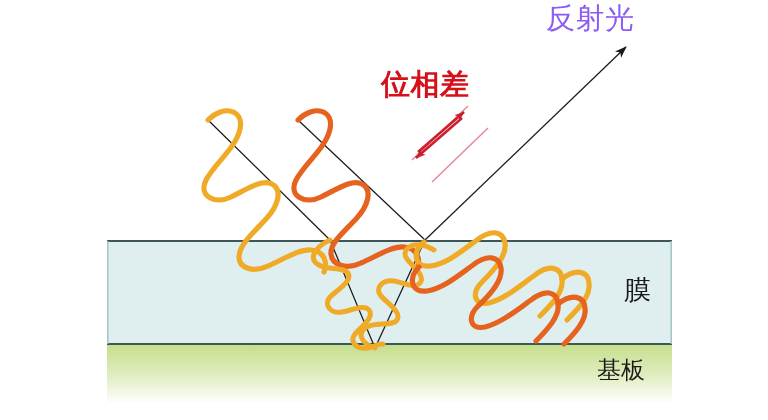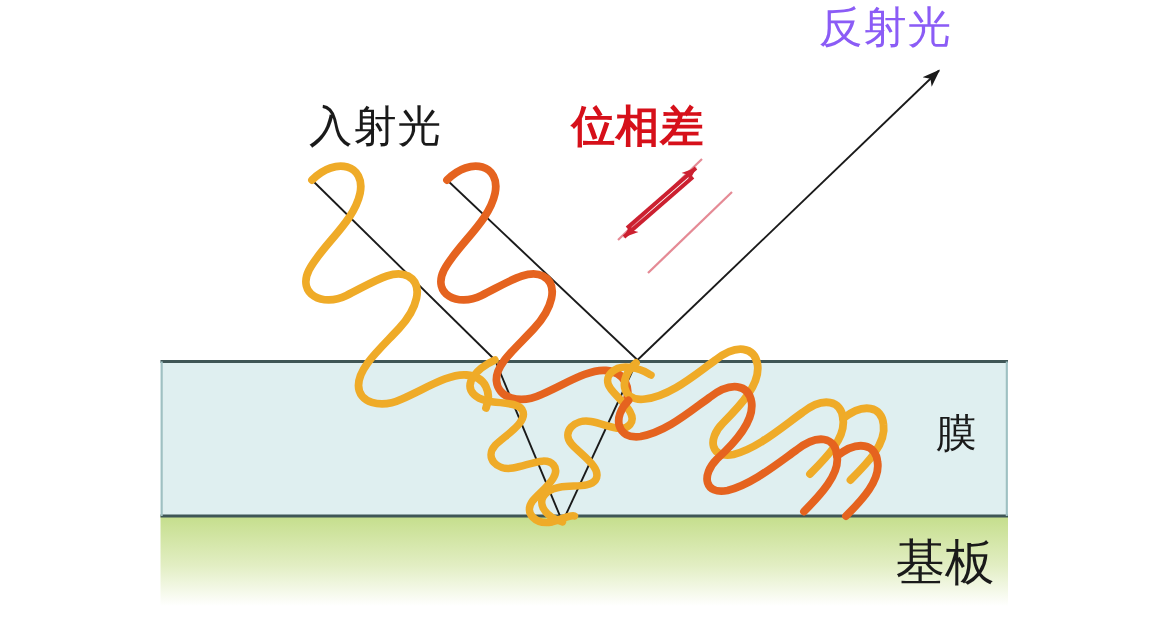--- a/index.html
+++ b/index.html
@@ -52,21 +52,21 @@
   }
   #label-film {
     left: 624px;
     top: 276px;
     font-size: 27px;
     color: #1a1a1a;
   }
   #label-substrate {
     left: 597px;
     top: 358px;
-    font-size: 33px;
+    font-size: 24px;
     color: #1a1a1a;
   }
 </style>
 </head>
 <body>
 
 <div id="stage">
 
   <svg id="diagram-svg" viewBox="0 0 768 420">
     <defs>
@@ -174,21 +174,20 @@
              C 587,320 575,333 564,344"></path>
 
     <g>
       <line x1="412" y1="160" x2="468" y2="106" stroke="#e58a95" stroke-width="1.5"></line>
       <line x1="432" y1="182" x2="488" y2="128" stroke="#e58a95" stroke-width="1.5"></line>
       <line x1="418" y1="152" x2="464" y2="112" stroke="#cc2030" stroke-width="2.6" marker-end="url(#phase-arrowhead)"></line>
       <line x1="462" y1="118" x2="416" y2="158" stroke="#cc2030" stroke-width="2.6" marker-end="url(#phase-arrowhead)"></line>
     </g>
   </svg>
 
-  <div class="lbl" id="label-incident">入射光</div>
 
   <div class="lbl" id="label-reflected">反射光</div>
 
   <div class="lbl" id="label-phase">位相差</div>
 
   <div class="lbl" id="label-film">膜</div>
 
   <div class="lbl" id="label-substrate">基板</div>
 
 </div>

